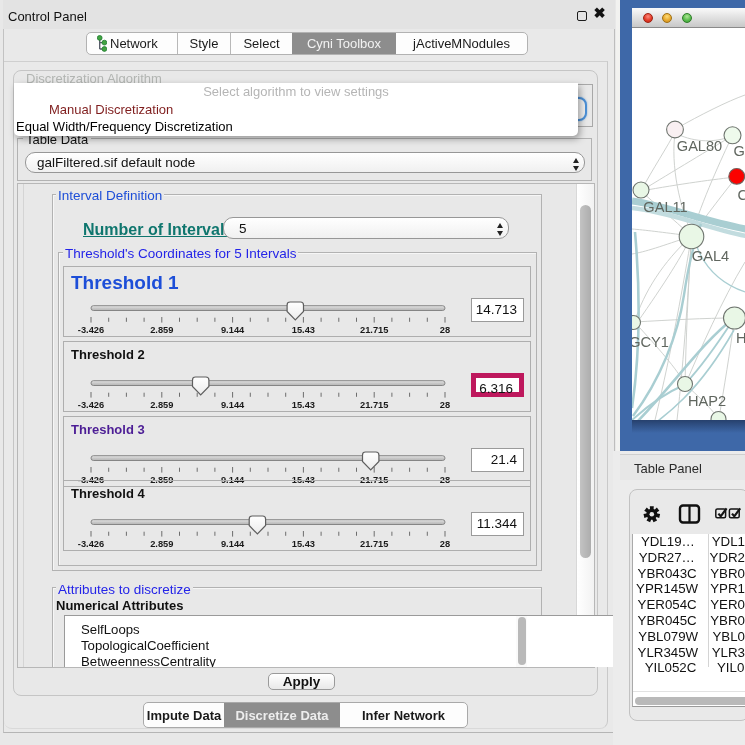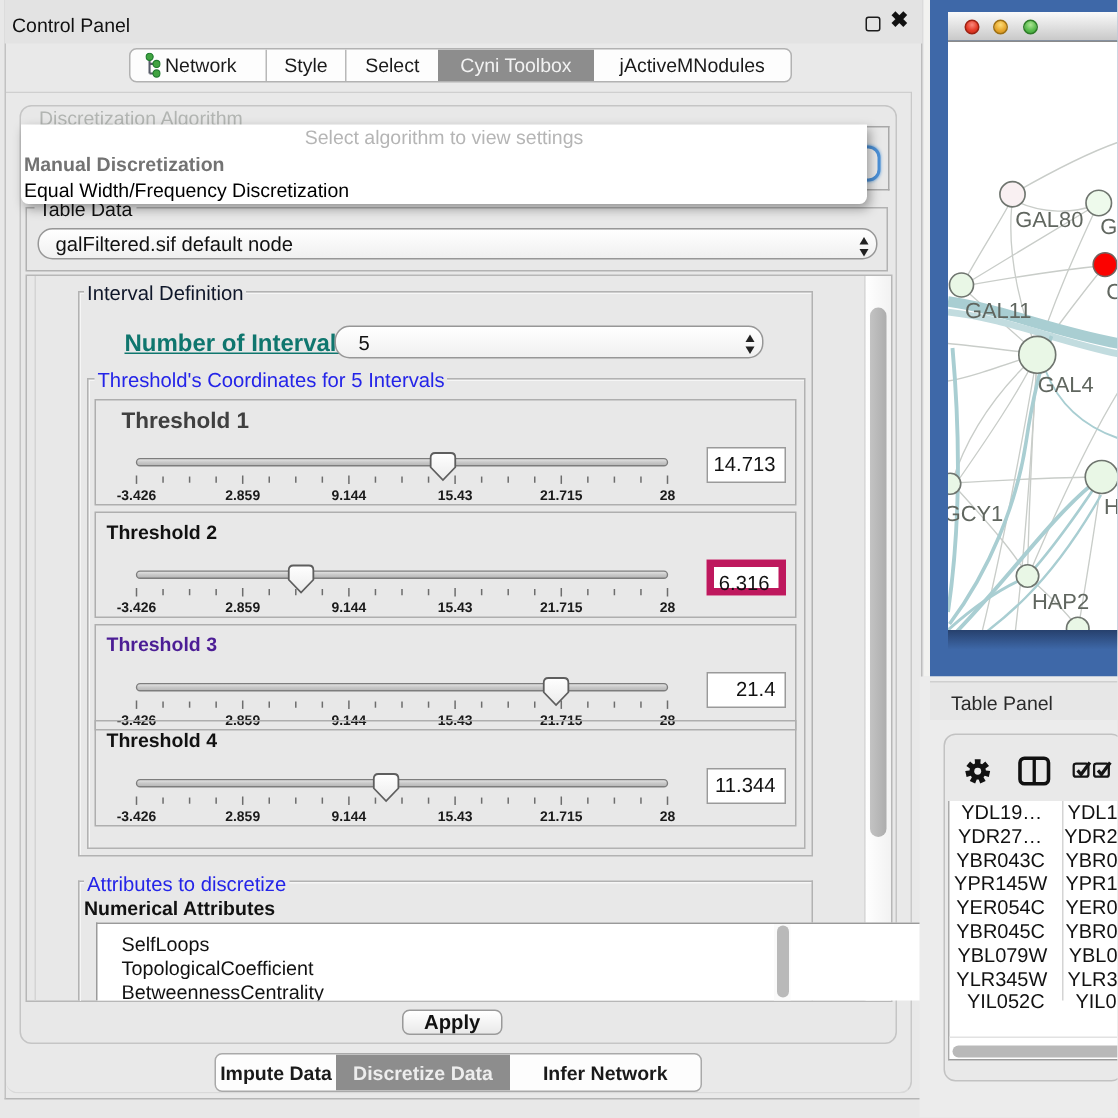--- a/index.html
+++ b/index.html
@@ -49,32 +49,32 @@
 <div class="abs" style="left:573px;top:158px;width:0;height:0;border-left:3.8px solid transparent;border-right:3.8px solid transparent;border-bottom:5px solid #222;"></div>
 <div class="abs" style="left:573px;top:165.5px;width:0;height:0;border-left:3.8px solid transparent;border-right:3.8px solid transparent;border-top:5px solid #222;"></div>
 
 <div class="abs" style="left:17px;top:183px;width:578px;height:485px;border:1px solid #b7b7b7;"></div>
 <div class="abs" style="left:23px;top:184px;width:1px;height:483px;background:#d4d4d4;"></div>
 
 <div class="abs" style="left:576px;top:184px;width:18px;height:483px;background:linear-gradient(90deg,#ffffff,#f2f2f2);border-left:1px solid #d8d8d8;"></div>
 <div class="abs" style="left:580px;top:205px;width:11px;height:353px;background:linear-gradient(90deg,#c3c3c3,#adadad);border-radius:5.5px;"></div>
 
 <div class="abs" style="left:52px;top:194px;width:490px;height:377px;border:1px solid #b2b2b2;box-shadow:inset 1px 1px 0 #f6f6f6;"></div>
-<div class="abs" style="left:56px;top:188px;font-size:13.5px;color:#0f172a;background:#e8e8e8;padding:0 2px;">Interval Definition</div>
+<div class="abs" style="left:56px;top:188px;font-size:13.5px;color:#1d4ed8;background:#e8e8e8;padding:0 2px;">Interval Definition</div>
 
 <div class="abs" style="left:83px;top:221px;font-size:16px;font-weight:bold;color:#0f766e;text-decoration:underline;">Number of Intervals</div>
 <div class="abs" style="left:223px;top:217px;width:286px;height:22px;background:linear-gradient(#ffffff,#f0f0f0);border:1px solid #979797;border-radius:10px;font-size:13.5px;color:#111;line-height:21px;padding-left:15px;">5</div>
 <div class="abs" style="left:497px;top:223px;width:0;height:0;border-left:3.8px solid transparent;border-right:3.8px solid transparent;border-bottom:5px solid #222;"></div>
 <div class="abs" style="left:497px;top:230.5px;width:0;height:0;border-left:3.8px solid transparent;border-right:3.8px solid transparent;border-top:5px solid #222;"></div>
 
 <div class="abs" style="left:58px;top:252px;width:479px;height:314px;border:1px solid #b2b2b2;box-shadow:inset 1px 1px 0 #f6f6f6;"></div>
 <div class="abs" style="left:63px;top:246px;font-size:13.5px;color:#2424e8;background:#e8e8e8;padding:0 2px;">Threshold's Coordinates for 5 Intervals</div>
 
 <div class="abs" style="left:63px;top:266px;width:468px;height:71px;border:1px solid #aeaeae;">
-  <div style="position:absolute;left:17px;top:5px;font-size:15px;font-weight:bold;color:#404040;">Threshold 1</div>
+  <div style="position:absolute;left:7px;top:5px;font-size:19px;font-weight:bold;color:#1d4ed8;">Threshold 1</div>
   <svg style="position:absolute;left:0;top:27px;" width="468" height="44" viewBox="0 0 468 44">
     <linearGradient id="trk266" x1="0" y1="0" x2="0" y2="1">
         <stop offset="0" stop-color="#e8e8e8"></stop>
         <stop offset="0.5" stop-color="#c9c9c9"></stop>
         <stop offset="1" stop-color="#b5b5b5"></stop>
       </linearGradient>
     <rect x="27.0" y="11.7" width="354.0" height="4.8" rx="2.4" fill="url(#trk266)" stroke="#7d7d7d" stroke-width="0.9"></rect>
     <g stroke="#6d6d6d" stroke-width="1">
         <line x1="27.0" y1="23" x2="27.0" y2="28.6"></line>
         <line x1="44.7" y1="23.7" x2="44.7" y2="27.8"></line>
@@ -271,21 +271,21 @@
 <div class="abs" style="left:268px;top:672.5px;width:67px;height:17.5px;background:linear-gradient(#ffffff,#e9e9e9);border:1px solid #9a9a9a;border-radius:5px;font-size:13.5px;font-weight:bold;color:#111;text-align:center;line-height:16px;">Apply</div>
 
 <div class="abs" style="left:143px;top:702px;width:325px;height:26px;background:#fdfdfd;border:1px solid #a9a9a9;border-radius:5px;overflow:hidden;display:flex;font-size:13px;font-weight:bold;color:#1a1a1a;">
   <div style="width:80px;display:flex;align-items:center;justify-content:center;">Impute Data</div>
   <div style="width:116px;display:flex;align-items:center;justify-content:center;background:#8d8d8d;color:#ededed;">Discretize Data</div>
   <div style="flex:1;display:flex;align-items:center;justify-content:center;">Infer Network</div>
 </div>
 
 <div class="abs" style="left:14px;top:83px;width:564px;height:53px;background:#ffffff;box-shadow:2px 3px 7px rgba(0,0,0,0.35);border-radius:0 0 5px 5px;z-index:50;font-size:13px;">
   <div style="height:18px;line-height:18px;text-align:center;color:#b5b5b5;">Select algorithm to view settings</div>
-  <div style="height:17px;line-height:17px;padding-left:2px;font-weight:bold;color:#737373;">Manual Discretization</div>
+  <div style="height:17px;line-height:17px;padding-left:2px;font-weight:normal;color:#7f1d1d;margin-left:33px;">Manual Discretization</div>
   <div style="height:17px;line-height:17px;padding-left:2px;color:#000;">Equal Width/Frequency Discretization</div>
 </div>
 
 <div class="abs" style="left:620px;top:0;width:125px;height:451px;background:#3e68a8;"></div>
 <div class="abs" style="left:632px;top:8px;width:113px;height:20px;background:linear-gradient(#fafafa,#c8c8c8);border-bottom:1px solid #8a8a8a;"></div>
 <div class="abs" style="left:642.5px;top:13px;width:10px;height:10px;border-radius:50%;background:radial-gradient(circle at 50% 32%,#fa8a7d 0%,#e53c29 55%,#c02715 100%);border:0.5px solid #9d2213;"></div>
 <div class="abs" style="left:661.5px;top:13px;width:10px;height:10px;border-radius:50%;background:radial-gradient(circle at 50% 32%,#fddc78 0%,#e8a92e 55%,#c8881a 100%);border:0.5px solid #9e7013;"></div>
 <div class="abs" style="left:681.5px;top:13px;width:10px;height:10px;border-radius:50%;background:radial-gradient(circle at 50% 32%,#aee595 0%,#5abd4e 55%,#399a35 100%);border:0.5px solid #2e7c28;"></div>
 
 <div class="abs" style="left:632px;top:28px;width:113px;height:392px;background:#ffffff;overflow:hidden;">

